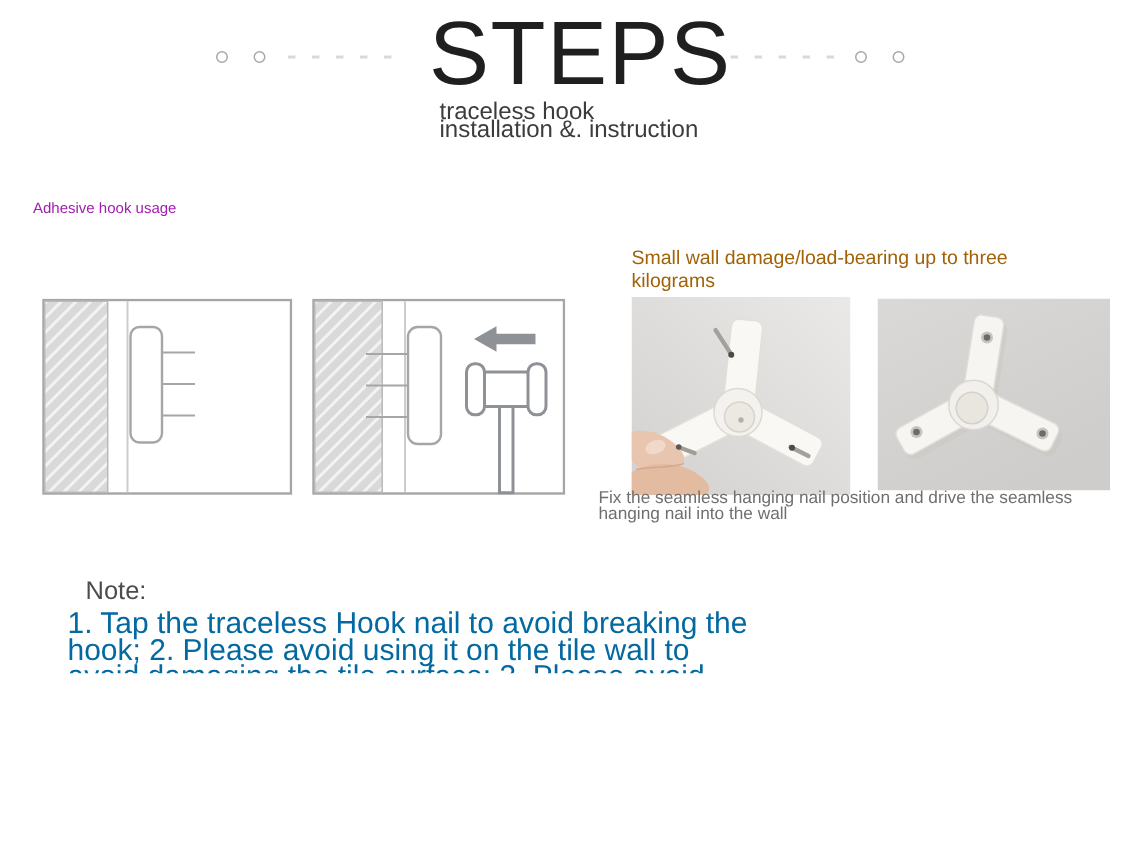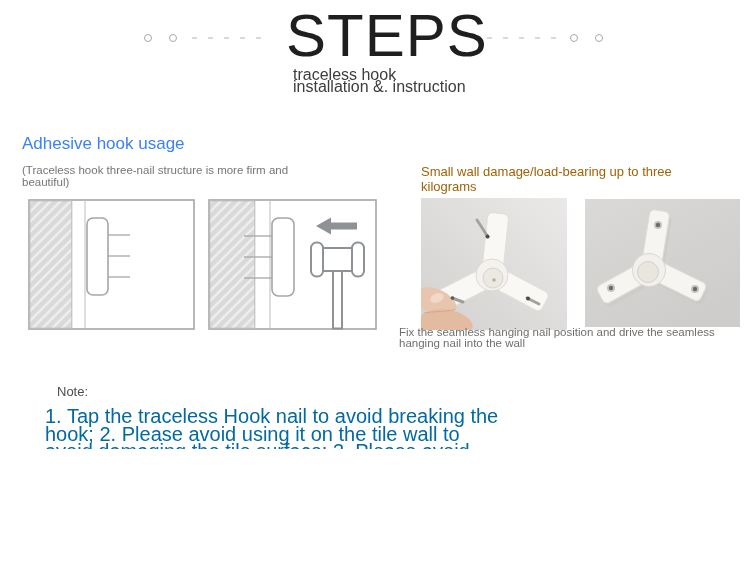--- a/index.html
+++ b/index.html
@@ -25,32 +25,32 @@
   }
   .ring + .ring{margin-left:17px;}
   .dash{
     width:5px;height:2px;background:#d9d9d9;display:inline-block;flex:0 0 auto;margin-left:11px;
   }
   .decor-right .ring{margin-left:14px;}
   .decor-right .ring + .ring{margin-left:17px;}
   .decor-left .ring + .dash{margin-left:15px;}
   .decor-right .dash:first-child{margin-left:0;}
   
-  .intro-heading{left:22px;top:134px;font-size:17px;color:#3b82f6;}
+  .intro-heading{left:22px;top:134px;font-size:10px;color:#a21caf;}
   .intro-note{left:22px;top:165px;width:312px;font-size:11.5px;line-height:11.5px;color:#757575;}
   
   .diagram1{left:28px;top:199px;}
   .diagram2{left:208px;top:199px;}
   
   .right-heading{left:421px;top:165px;width:292px;font-size:13px;line-height:14.5px;color:#a16207;}
   .photo1{left:421px;top:198px;}
   .photo2{left:585px;top:199px;}
   .caption{left:399px;top:327px;width:348px;font-size:11.5px;line-height:11px;color:#6f6f6f;}
   
-  .note-heading{left:57px;top:384px;font-size:13px;color:#4c4c4c;}
+  .note-heading{left:57px;top:384px;font-size:17px;color:#4c4c4c;}
   .note-body{left:45px;top:408px;width:468px;font-size:20px;line-height:17.5px;color:#0369a1;}
 </style>
 </head>
 <body>
 
 <div id="page">
 
   <div class="abs decor decor-left">
     <span class="ring"></span>
     <span class="ring"></span>
@@ -69,21 +69,20 @@
     <span class="dash"></span>
     <span class="dash"></span>
     <span class="dash"></span>
     <span class="ring"></span>
     <span class="ring"></span>
   </div>
 
   <div class="abs subtitle">traceless hook installation &amp;. instruction</div>
 
   <div class="abs intro-heading">Adhesive hook usage</div>
-  <div class="abs intro-note">(Traceless hook three-nail structure is more firm and beautiful)</div>
 
   <svg class="abs diagram1" width="167" height="131" viewBox="0 0 167 131">
     <defs>
       <pattern id="hatchA" width="7" height="7" patternUnits="userSpaceOnUse" patternTransform="rotate(45)">
         <rect width="7" height="7" fill="#d9d9d9"></rect>
         <line x1="3.5" y1="0" x2="3.5" y2="7" stroke="#f3f3f3" stroke-width="2"></line>
       </pattern>
     </defs>
     <rect x="1" y="1" width="165" height="129" fill="#ffffff" stroke="#a6a6a6" stroke-width="1.6"></rect>
     <rect x="1.8" y="1.8" width="42" height="127.4" fill="url(#hatchA)" stroke="#b9b9b9" stroke-width="1"></rect>

